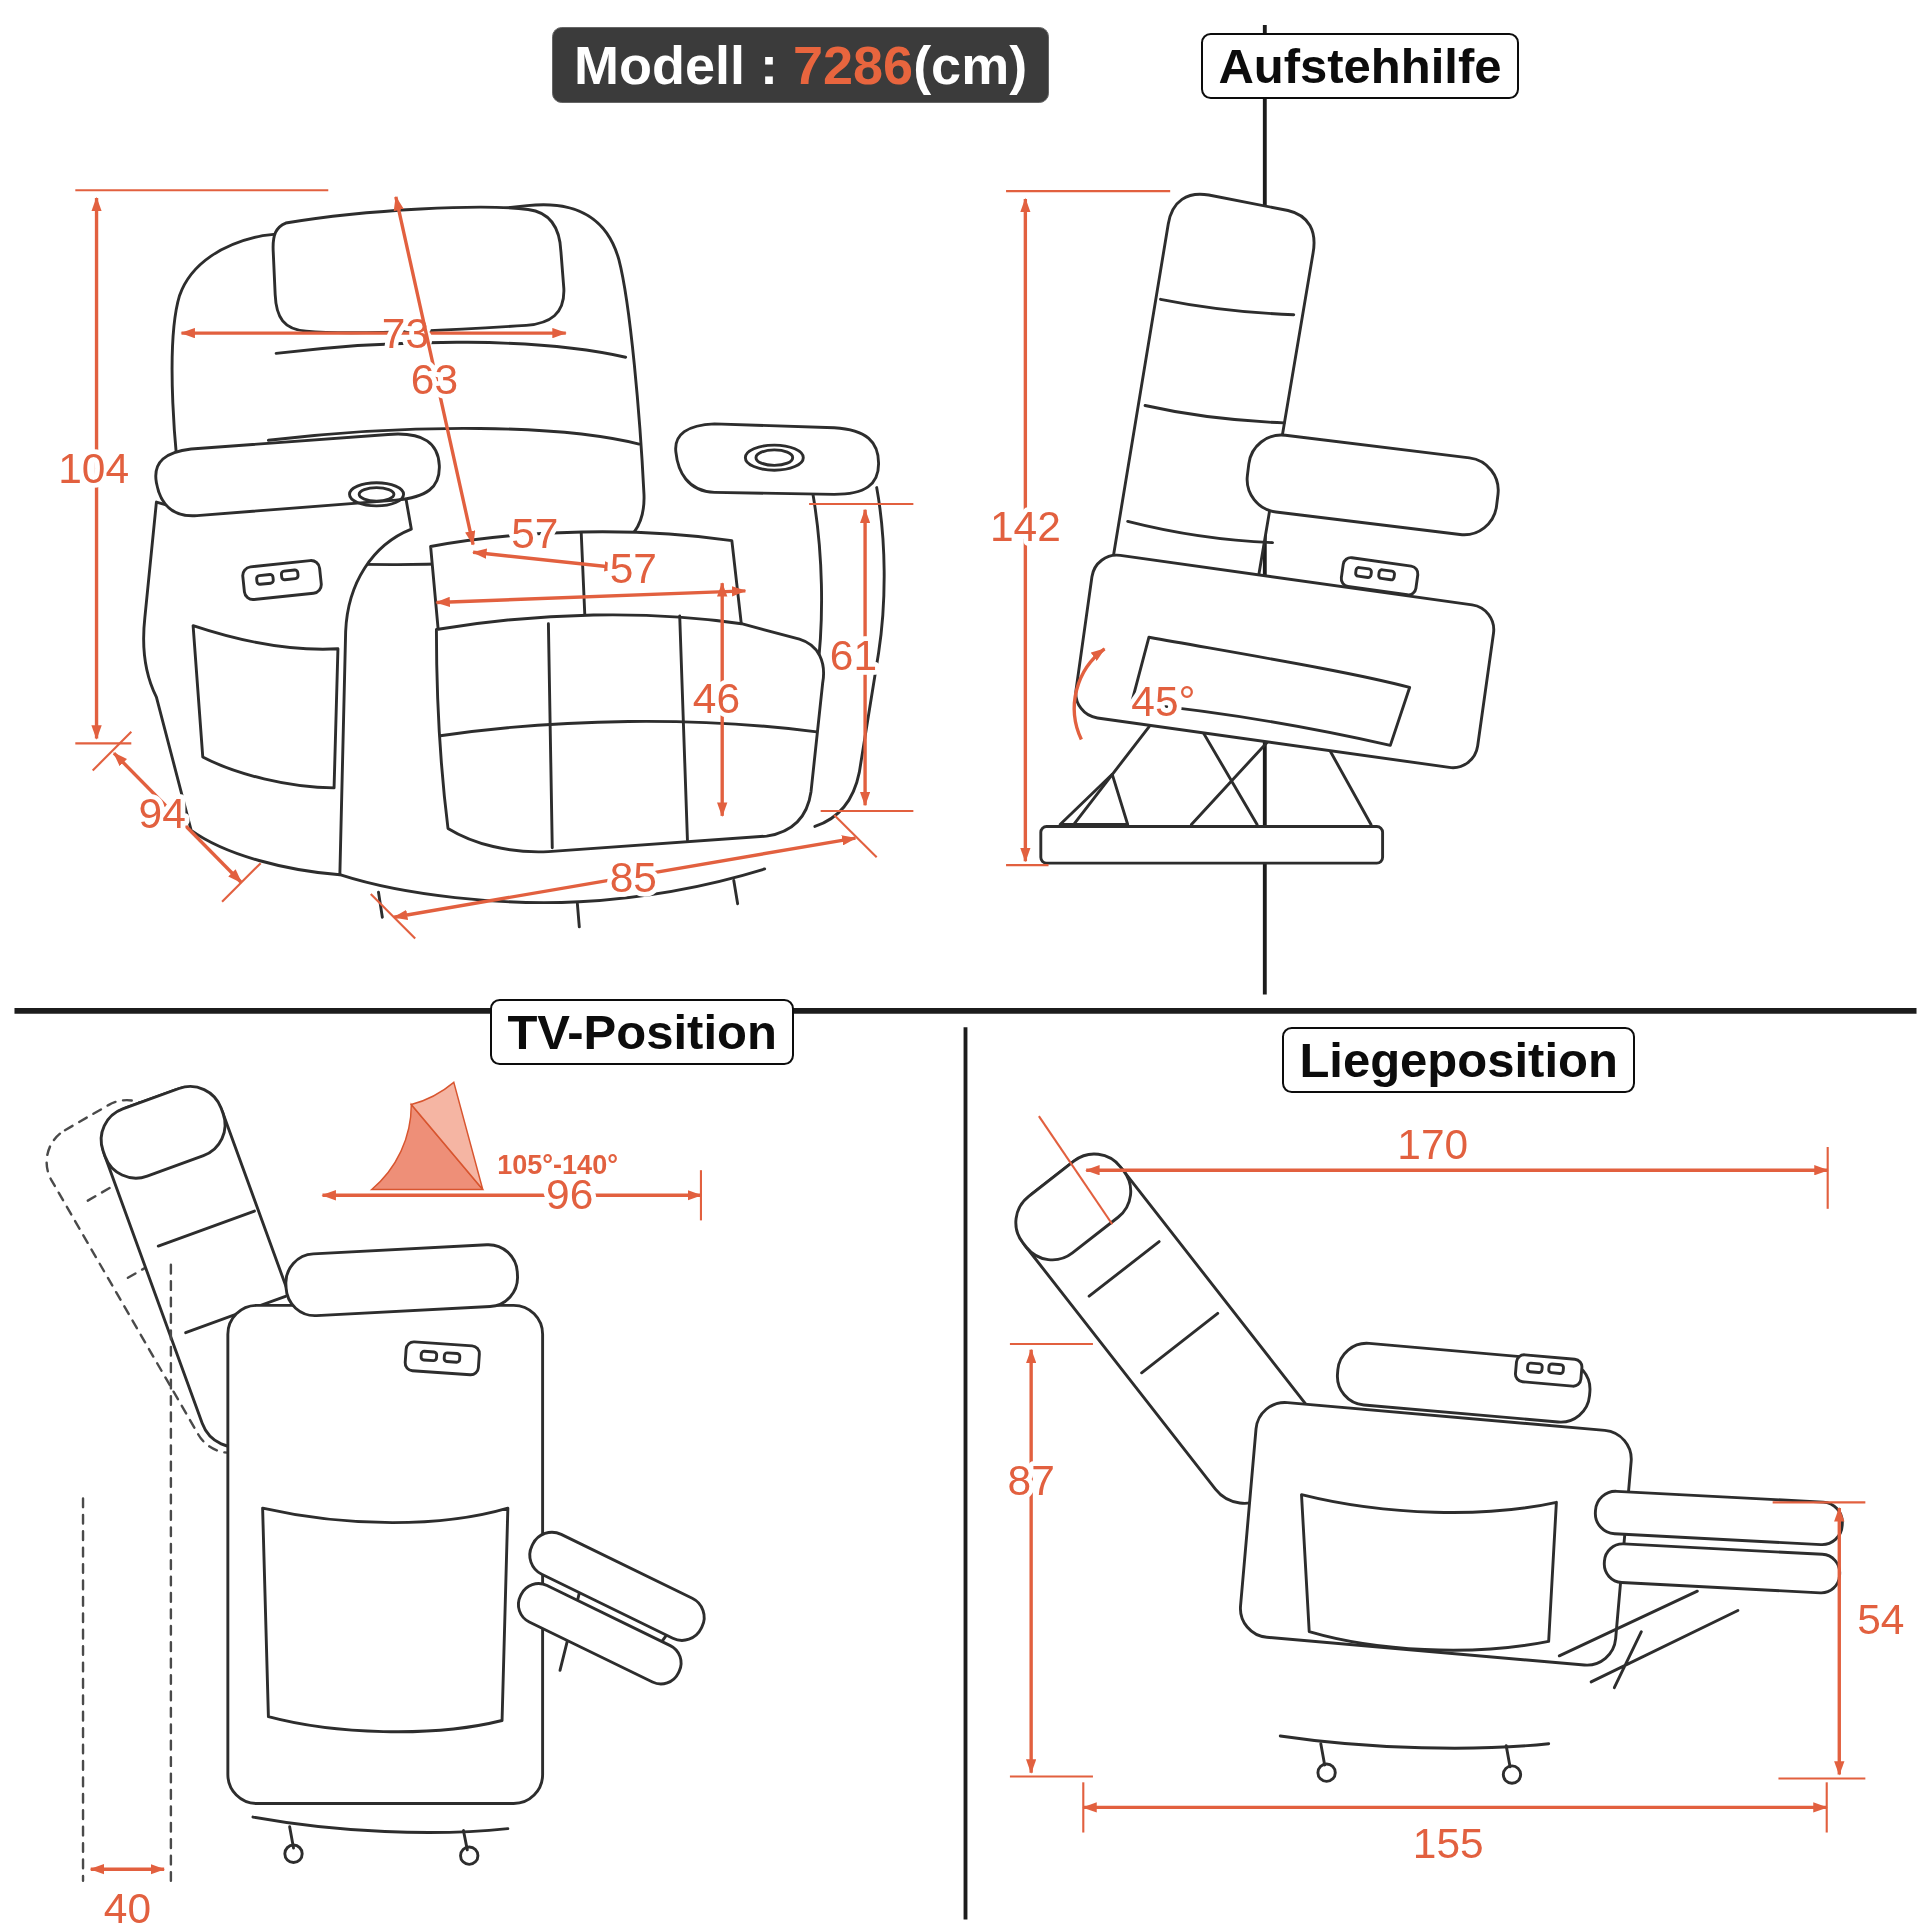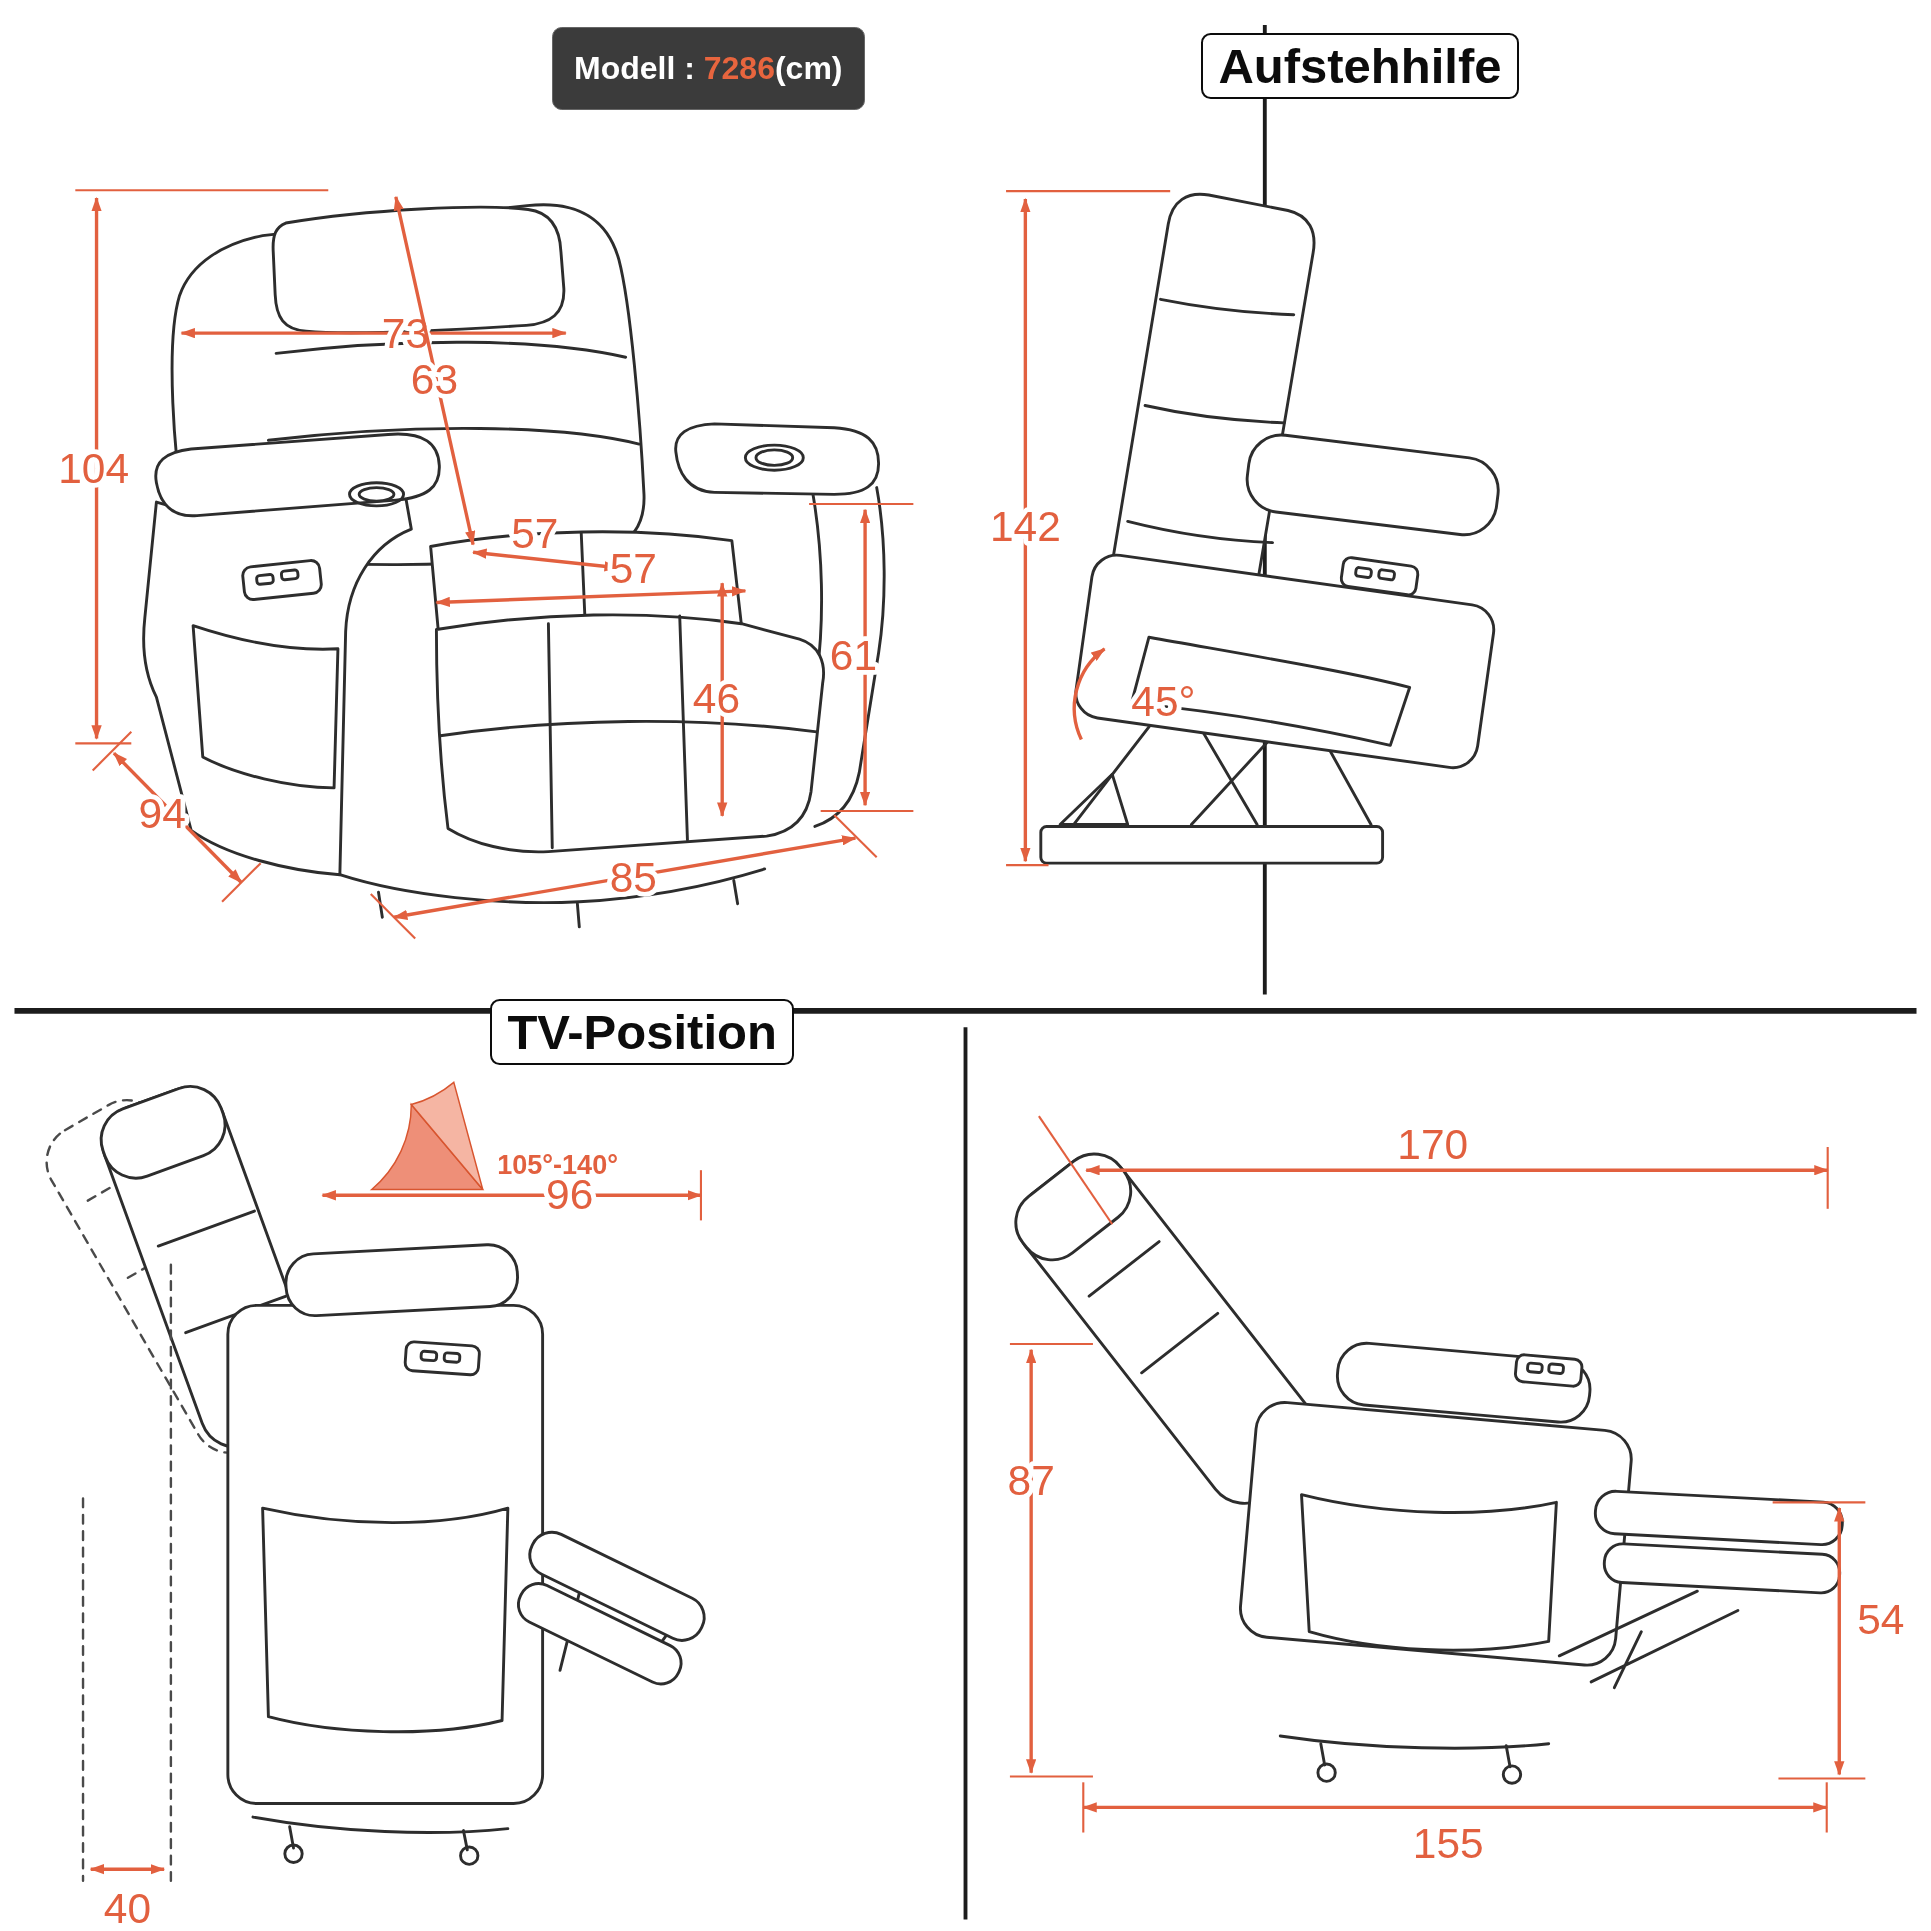--- a/index.html
+++ b/index.html
@@ -1,21 +1,21 @@
 <!DOCTYPE html>
 <html><head>
 <meta charset="utf-8">
 <style>
   *{margin:0;padding:0;box-sizing:border-box}
   html,body{background:#ffffff}
   body{font-family:"Liberation Sans",sans-serif}
   .stage{position:relative;width:1931px;height:1931px;background:#fff;overflow:hidden}
   .stage > svg{position:absolute;left:0;top:0}
   .titlebox{position:absolute;display:inline-block;font-weight:bold;white-space:nowrap;z-index:5}
-  .titlebox.dark{background:#3b3b3b;color:#ffffff;border:1.9px solid #666;border-radius:9.7px;padding:22px 21px;font-size:32px}
+  .titlebox.dark{background:#3b3b3b;color:#ffffff;border:1.9px solid #666;border-radius:9.7px;padding:6px 21px;font-size:54px}
   .titlebox.light{background:#ffffff;color:#0c0c0c;border:2.9px solid #0c0c0c;border-radius:9.7px;padding:2.9px 15.4px;font-size:49px}
   .model-num{color:#E8653E}
   
   .ln{stroke:#2d2d2d;stroke-width:3;fill:none;stroke-linecap:round;stroke-linejoin:round}
   .lnf{stroke:#2d2d2d;stroke-width:3;fill:#ffffff;stroke-linejoin:round}
   .ghost{stroke:#4a4a4a;stroke-width:2.5;fill:none;stroke-dasharray:9 8;stroke-linecap:round;stroke-linejoin:round}
   .dim{stroke:#E2603F;stroke-width:3.5;fill:none}
   .ext{stroke:#E2603F;stroke-width:2.2;fill:none}
   .divider{stroke:#1c1c1c}
   .dimtext{fill:#E2603F;font-size:44px;text-anchor:middle;font-family:"Liberation Sans",sans-serif;
@@ -28,20 +28,21 @@
 <body>
 
 <div class="stage">
 
   <div class="titlebox dark" style="left:552px;top:27px"><span>Modell : </span><span class="model-num">7286</span><span>(cm)</span></div>
 
   <div class="titlebox light" style="left:1201px;top:33px"><span>Aufstehhilfe</span></div>
 
   <div class="titlebox light" style="left:490px;top:999px"><span>TV-Position</span></div>
 
+  <div class="titlebox light" style="left:1282px;top:1027px"><span>Liegeposition</span></div>
 
   <svg width="1931" height="1931" viewBox="0 0 2000 2000">
     <defs>
       <marker id="dimA" viewBox="0 0 14 10" refX="13" refY="5" markerWidth="15" markerHeight="11" orient="auto-start-reverse" markerUnits="userSpaceOnUse">
         <path d="M0,0 L14,5 L0,10 Z" fill="#E2603F"></path>
       </marker>
     </defs>
 
     <g>
       <line class="divider" x1="15" y1="1047" x2="1985" y2="1047" stroke-width="6"></line>

